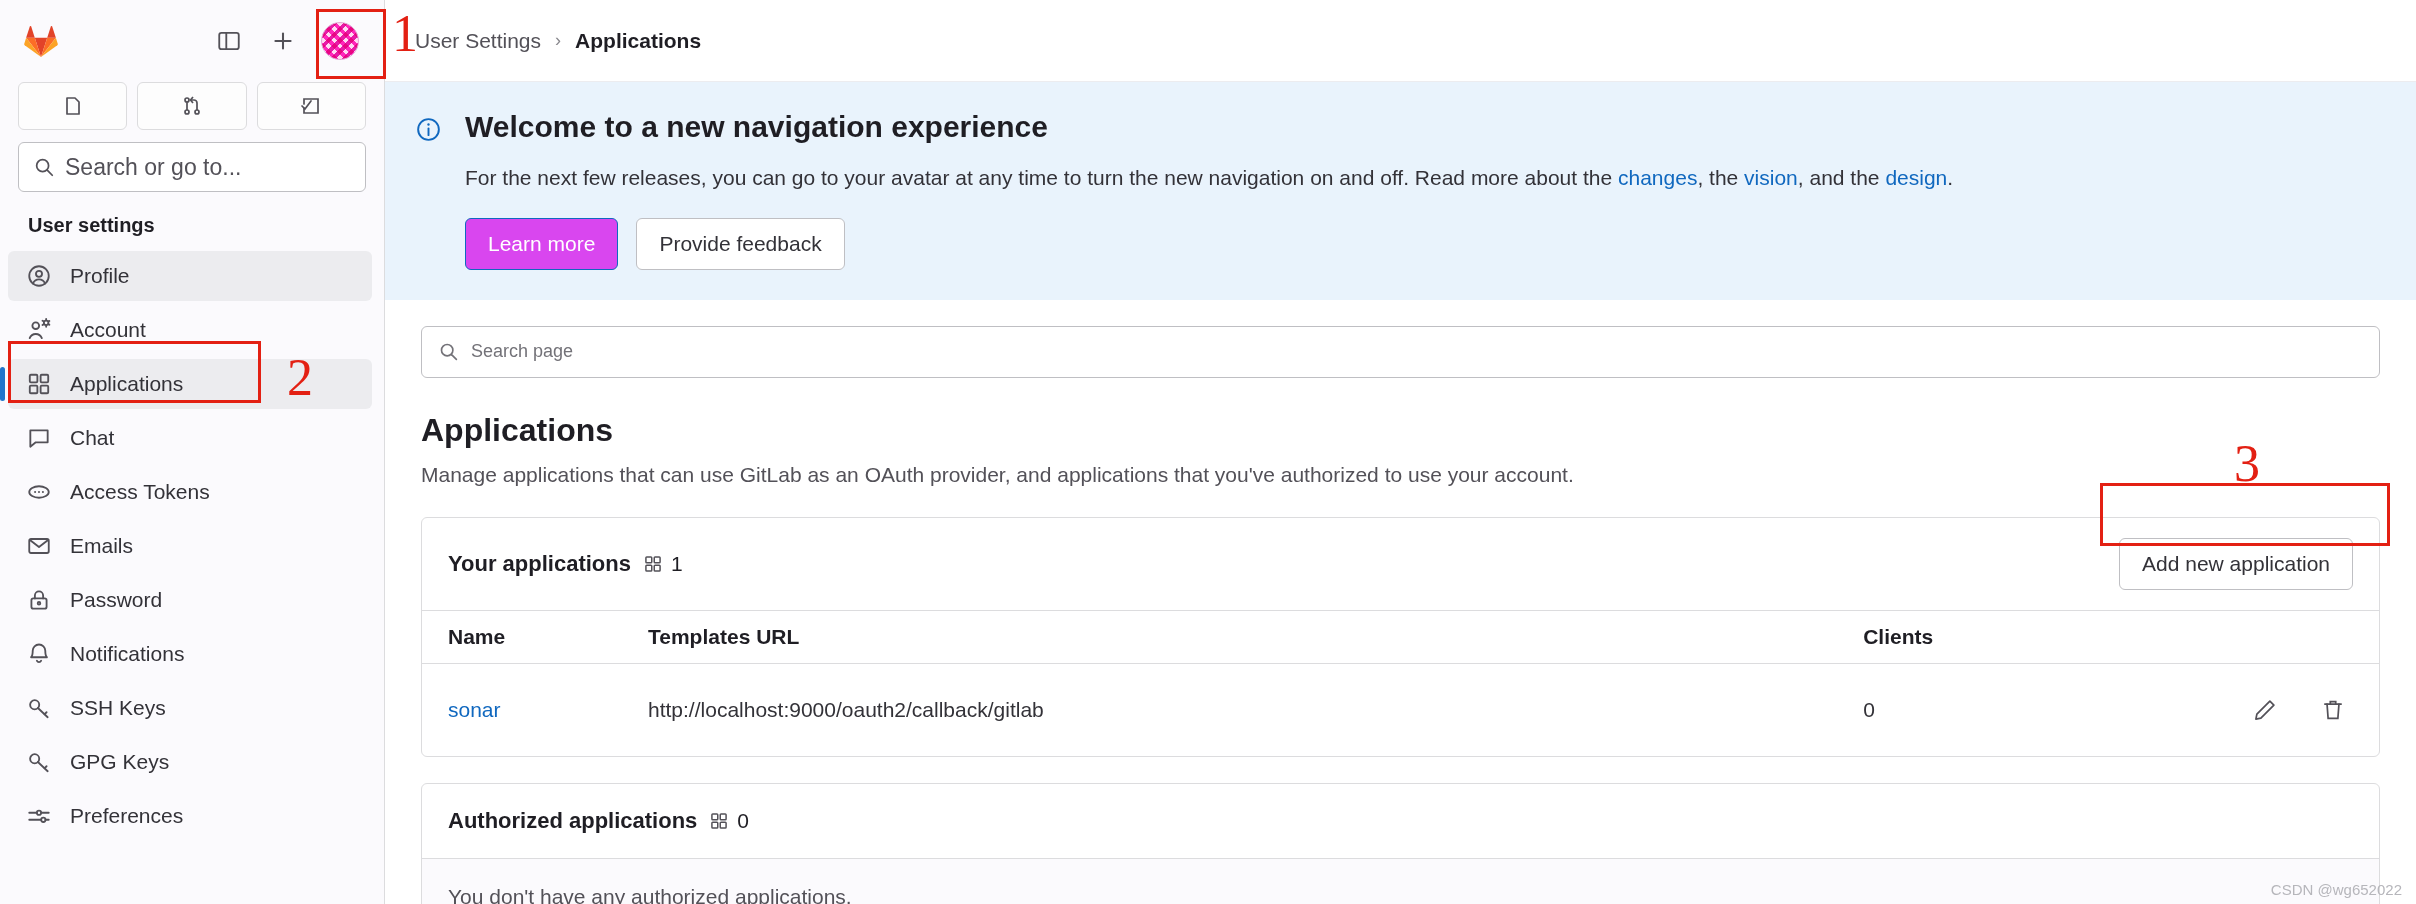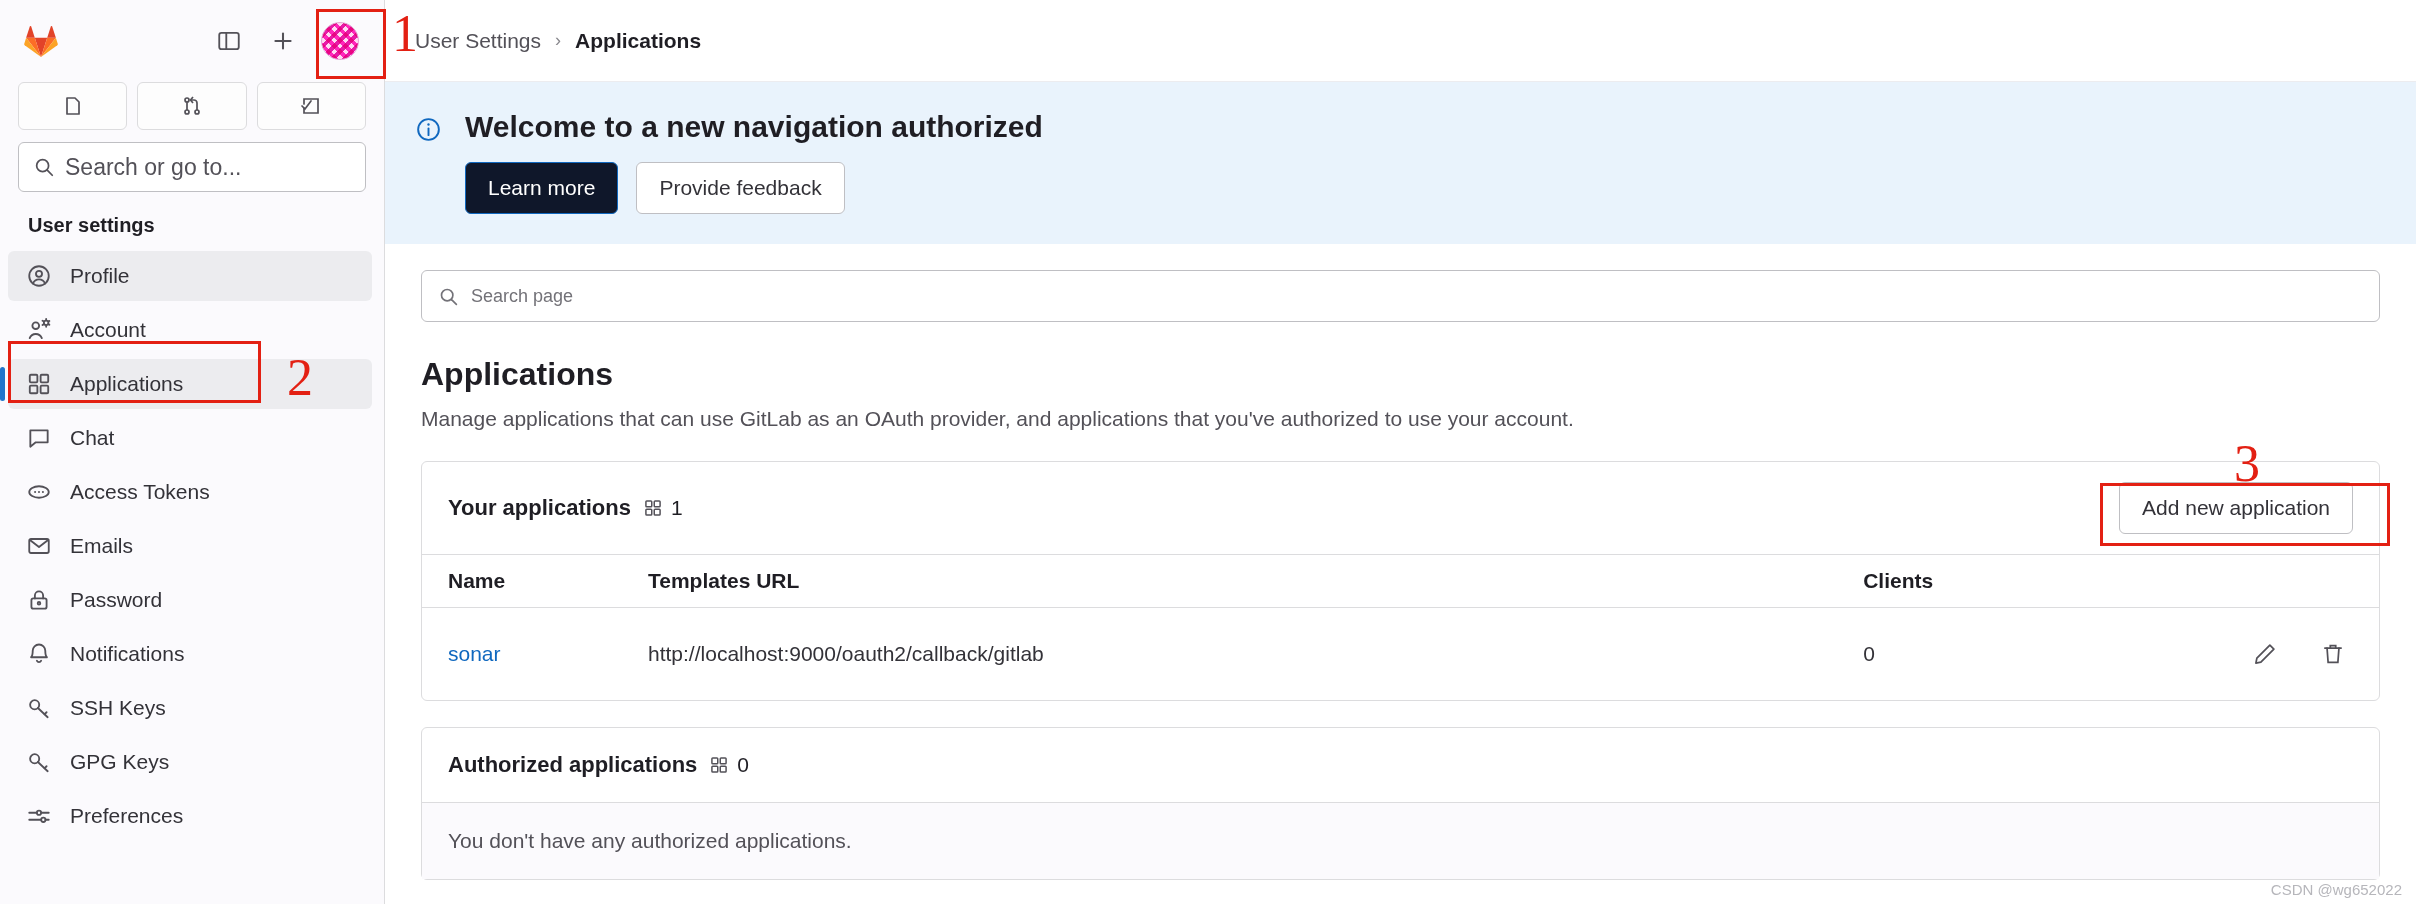--- a/index.html
+++ b/index.html
@@ -99,21 +99,21 @@
   .banner-title { font-size: 30px; font-weight: bold; color: #1f1e24; margin-bottom: 18px; }
   .banner-text { font-size: 21px; color: #333238; line-height: 1.5; margin-bottom: 24px; }
   .banner-text a { color: #1068bf; text-decoration: none; cursor: pointer; }
   .banner-btns { display: flex; gap: 18px; }
   .btn {
     font-size: 21px; padding: 0 22px; height: 52px;
     border-radius: 6px; cursor: pointer; display: flex;
     align-items: center; justify-content: center;
     font-family: "Liberation Sans", sans-serif;
   }
-  .btn-primary { background: #0f172a; color: #fff; border: 1px solid #1068bf; }
+  .btn-primary { background: #d946ef; color: #fff; border: 1px solid #1068bf; }
   .btn-default { background: #fff; color: #333238; border: 1px solid #bfbfc3; }
 
   
   .content { flex: 1; padding: 26px 36px 0 36px; overflow: hidden; }
   .search-page {
     width: 100%; height: 52px; border: 1px solid #bfbfc3; border-radius: 6px;
     display: flex; align-items: center; gap: 12px; padding: 0 16px;
     background: #fff; margin-bottom: 34px;
   }
   .search-page span { color: #737278; font-size: 18px; }
@@ -348,21 +348,22 @@
 
     <section class="banner">
       <div class="banner-ico">
         <svg width="27" height="27" viewBox="0 0 24 24" fill="none" stroke="#1068bf" stroke-width="1.7">
           <circle cx="12" cy="12" r="9.2"></circle>
           <line x1="12" y1="11" x2="12" y2="17" stroke-linecap="round"></line>
           <circle cx="12" cy="7.6" r="1.05" fill="#1068bf" stroke="none"></circle>
         </svg>
       </div>
       <div class="banner-body">
-        <div class="banner-title">Welcome to a new navigation authorized</div>
+        <div class="banner-title">Welcome to a new navigation experience</div>
+        <p class="banner-text"><span>For the next few releases, you can go to your avatar at any time to turn the new navigation on and off. Read more about the </span><a>changes</a><span>, the </span><a>vision</a><span>, and the </span><a>design</a><span>.</span></p>
         <div class="banner-btns">
           <button class="btn btn-primary">Learn more</button>
           <button class="btn btn-default">Provide feedback</button>
         </div>
       </div>
     </section>
 
     <div class="content">
 
       <div class="search-page">

